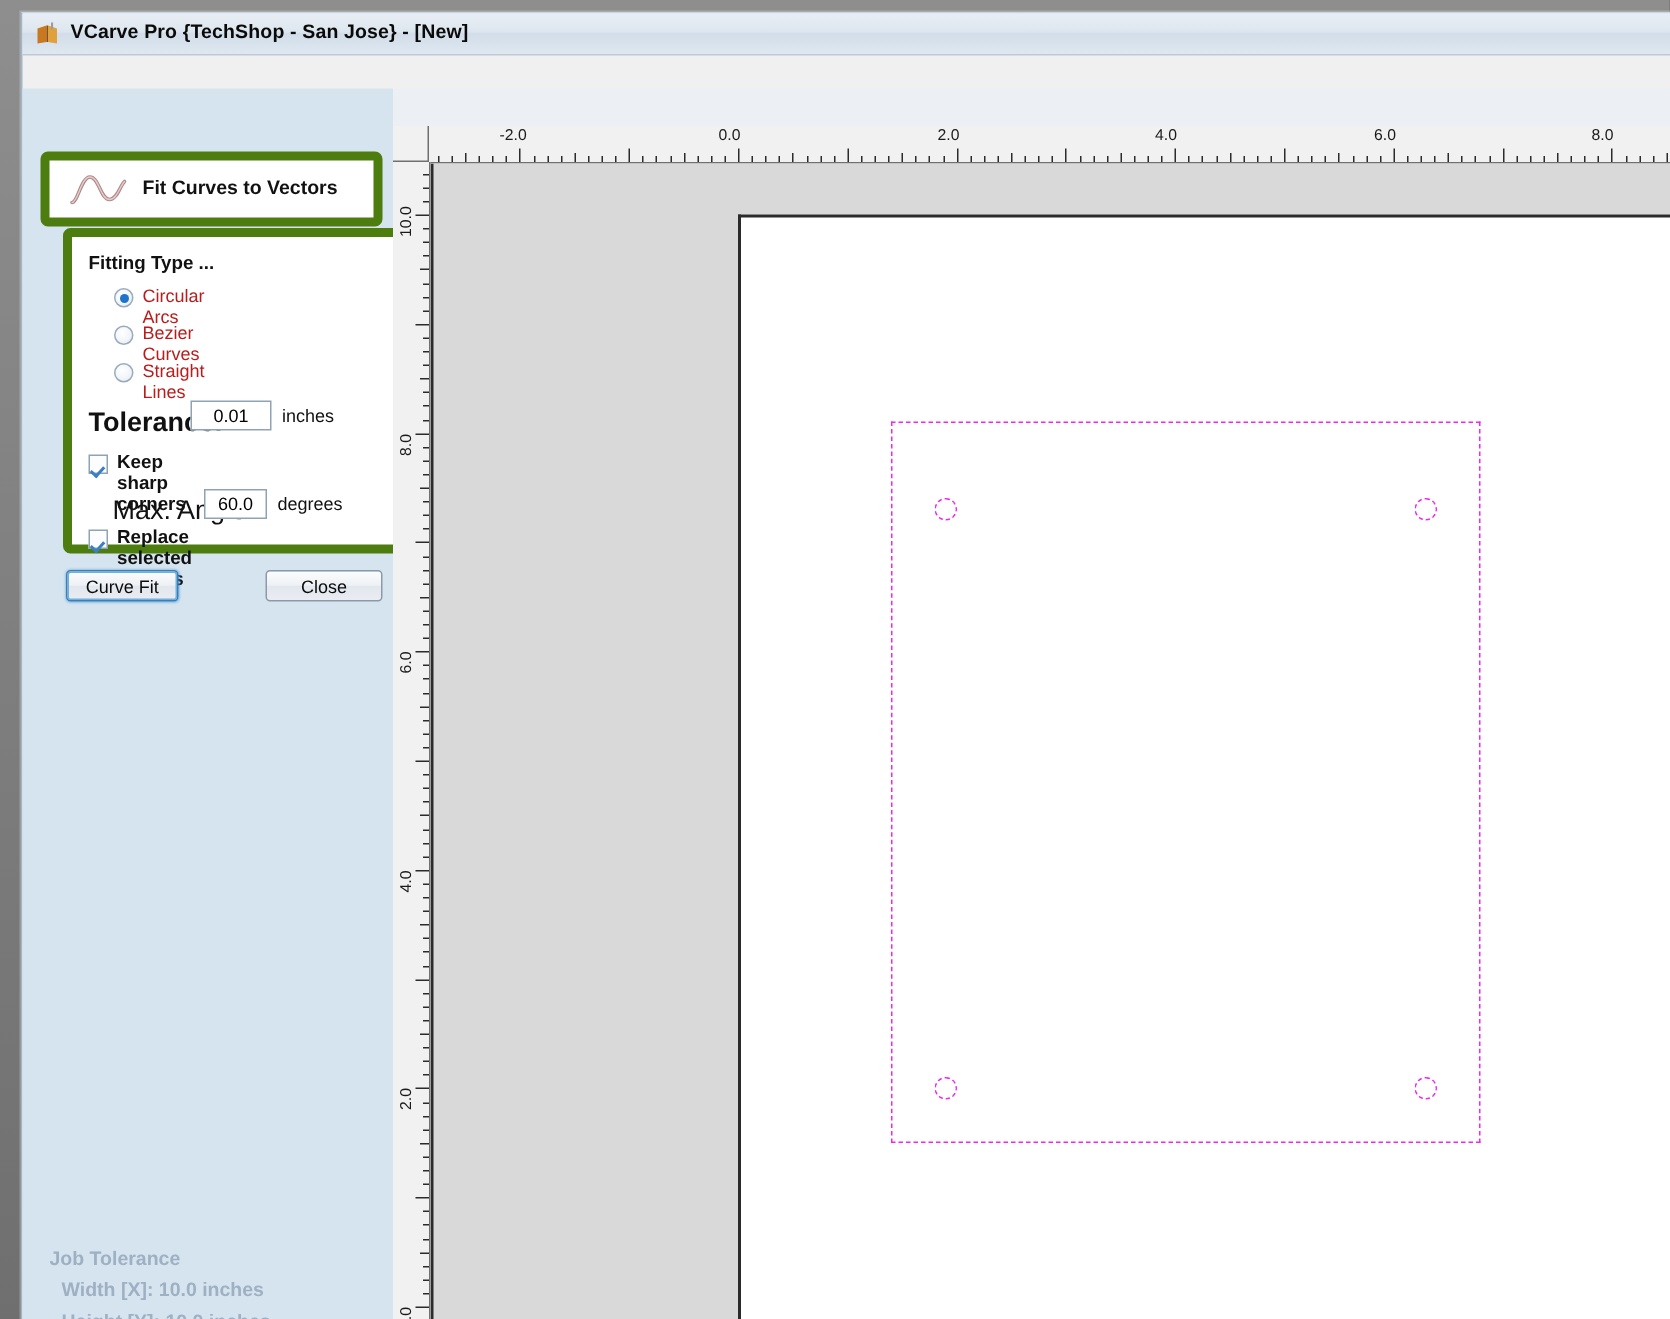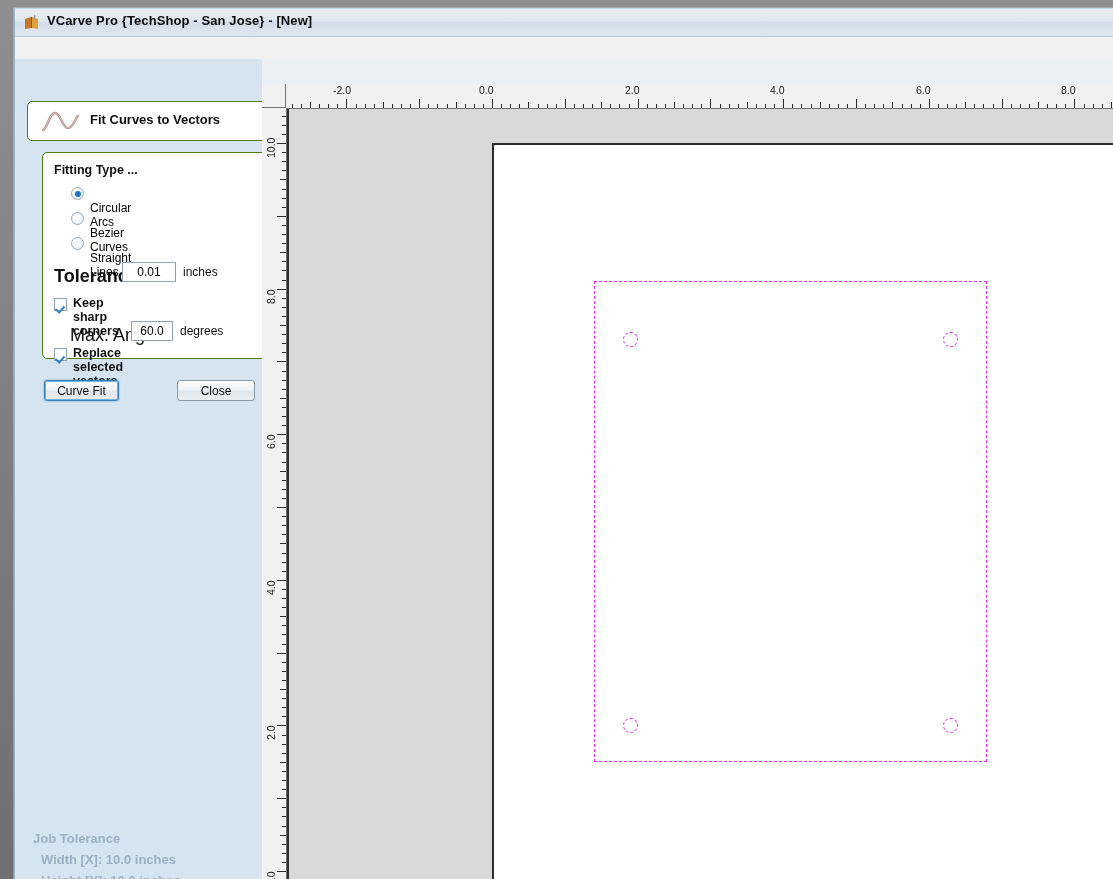--- a/index.html
+++ b/index.html
@@ -88,23 +88,22 @@
 
   .panel-body {
     position: absolute; left: 0; top: 20px;
     width: 247px; height: 801px;
     background: #d6e4f0;
   }
 
   .card {
     position: absolute;
     background: #ffffff;
-    border: 1px solid #4d7c0f;
+    border: 6px solid #4d7c0f;
     border-radius: 5px;
-    padding-left: 26px;
   }
   .card-head {
     left: 12px; top: 22px;
     width: 216px; height: 38px;
   }
   .curve-icon {
     position: absolute; left: 12px; top: 6px;
     width: 42px; height: 26px;
   }
   .card-head-title {
@@ -131,22 +130,22 @@
     border: 1px solid #9aaabb;
     box-sizing: border-box;
   }
   .radio.on::after {
     content: "";
     position: absolute; left: 2.5px; top: 2.5px;
     width: 6px; height: 6px; border-radius: 50%;
     background: #1d74c8;
   }
   .radio-label {
-    position: absolute; left: 19px; top: 16px;
-    font-size: 12px; color: #000000;
+    position: absolute; left: 19px; top: 0;
+    font-size: 12px; color: #b91c1c;
   }
 
   .field-label {
     position: absolute;
     font-size: 18px; color: #111;
   }
   .field-label.b { font-weight: bold; }
   .textinput {
     position: absolute;
     background: #fff;

